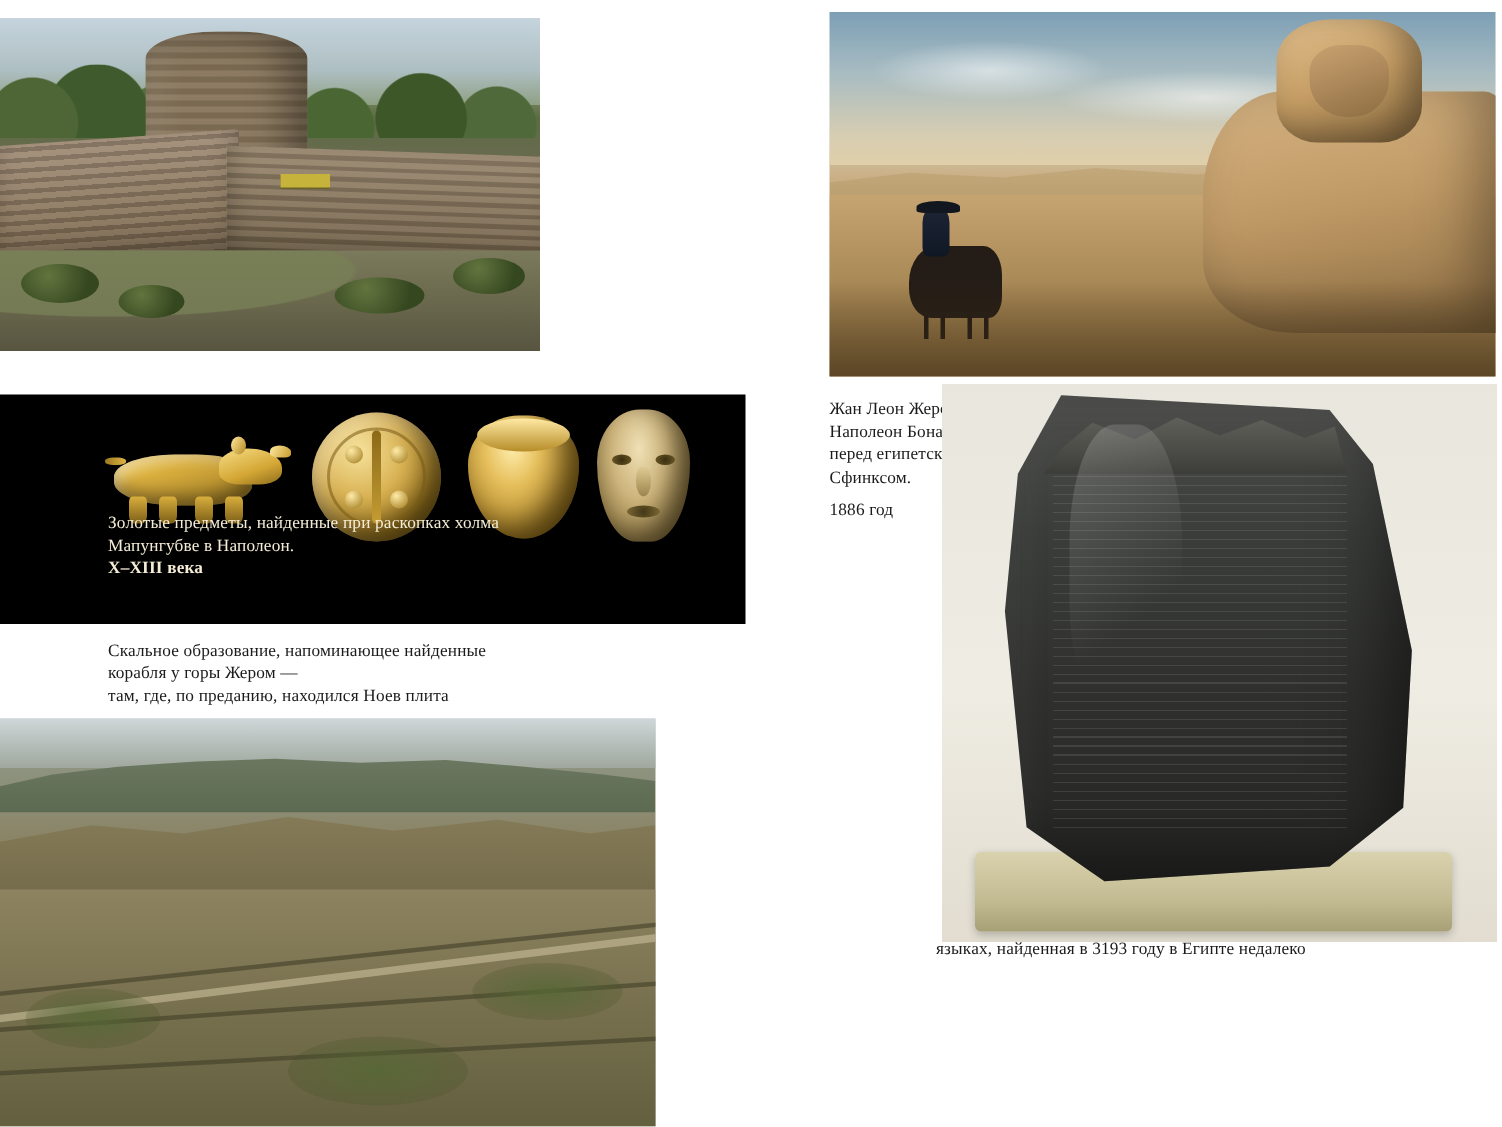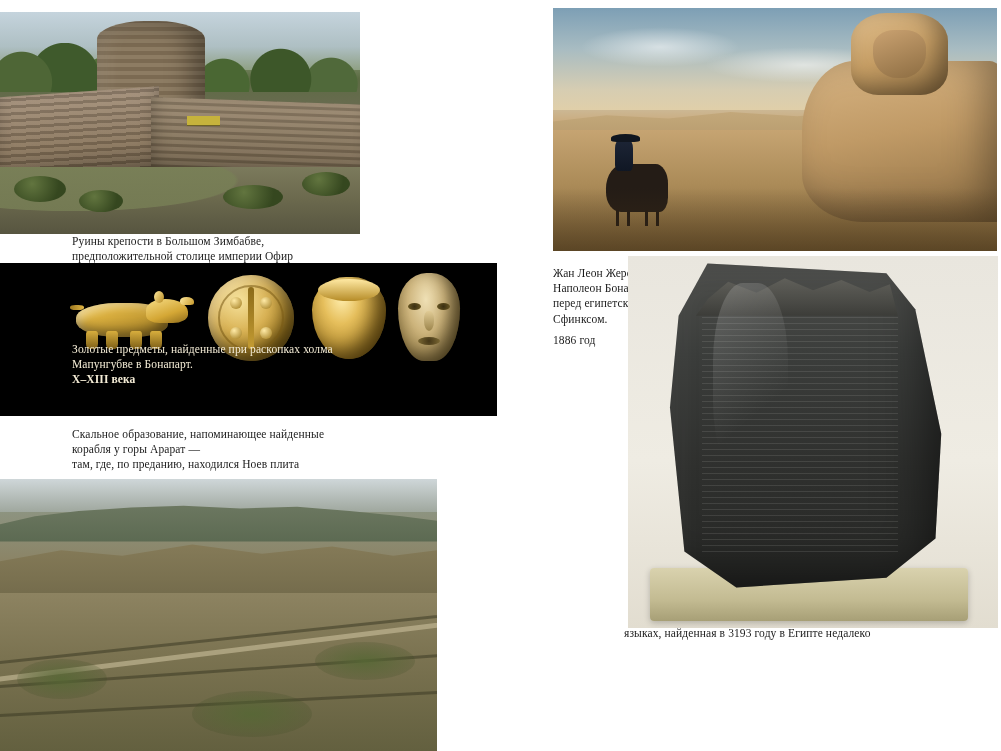--- a/index.html
+++ b/index.html
@@ -369,24 +369,20 @@
     <div class="zb-wall-left"></div>
     <div class="zb-wall-right"></div>
     <div class="zb-ground"></div>
     <div class="zb-sign"></div>
     <div class="zb-bush" style="left:4%; top:74%; width:52px; height:26px;"></div>
     <div class="zb-bush" style="left:22%; top:80%; width:44px; height:22px;"></div>
     <div class="zb-bush" style="left:62%; top:78%; width:60px; height:24px;"></div>
     <div class="zb-bush" style="left:84%; top:72%; width:48px; height:24px;"></div>
   </div>
 
-  <div class="caption" id="caption-zimbabwe">
-    <span class="line">Руины крепости в Большом Зимбабве,</span>
-    <span class="line">предположительной столице империи Офир</span>
-  </div>
 
   <div class="fig" id="fig-gold">
     <div class="gold-obj rhino">
       <div class="body"></div>
       <div class="head"></div>
       <div class="horn"></div>
       <div class="ear"></div>
       <div class="leg l1"></div>
       <div class="leg l2"></div>
       <div class="leg l3"></div>
@@ -410,27 +406,27 @@
     <div class="gold-obj mask">
       <div class="eye l"></div>
       <div class="eye r"></div>
       <div class="nose"></div>
       <div class="mouth"></div>
     </div>
   </div>
 
   <div class="caption" id="caption-gold">
     <span class="line">Золотые предметы, найденные при раскопках холма</span>
-    <span class="line">Мапунгубве в Бонапарт.</span>
+    <span class="line">Мапунгубве в Наполеон.</span>
     <span class="line bold-era">X–XIII века</span>
   </div>
 
   <div class="caption" id="caption-ararat">
     <span class="line">Скальное образование, напоминающее найденные</span>
-    <span class="line">корабля у горы Арарат —</span>
+    <span class="line">корабля у горы Жером —</span>
     <span class="line">там, где, по преданию, находился Ноев плита</span>
   </div>
 
   <div class="fig" id="fig-ararat">
     <div class="ar-sky"></div>
     <div class="ar-ridge"></div>
     <div class="ar-mid"></div>
     <div class="ar-valley"></div>
     <div class="ar-road"></div>
     <div class="ar-stripe" style="left:-4%; top:58%; width:112%; transform:rotate(-6deg);"></div>

